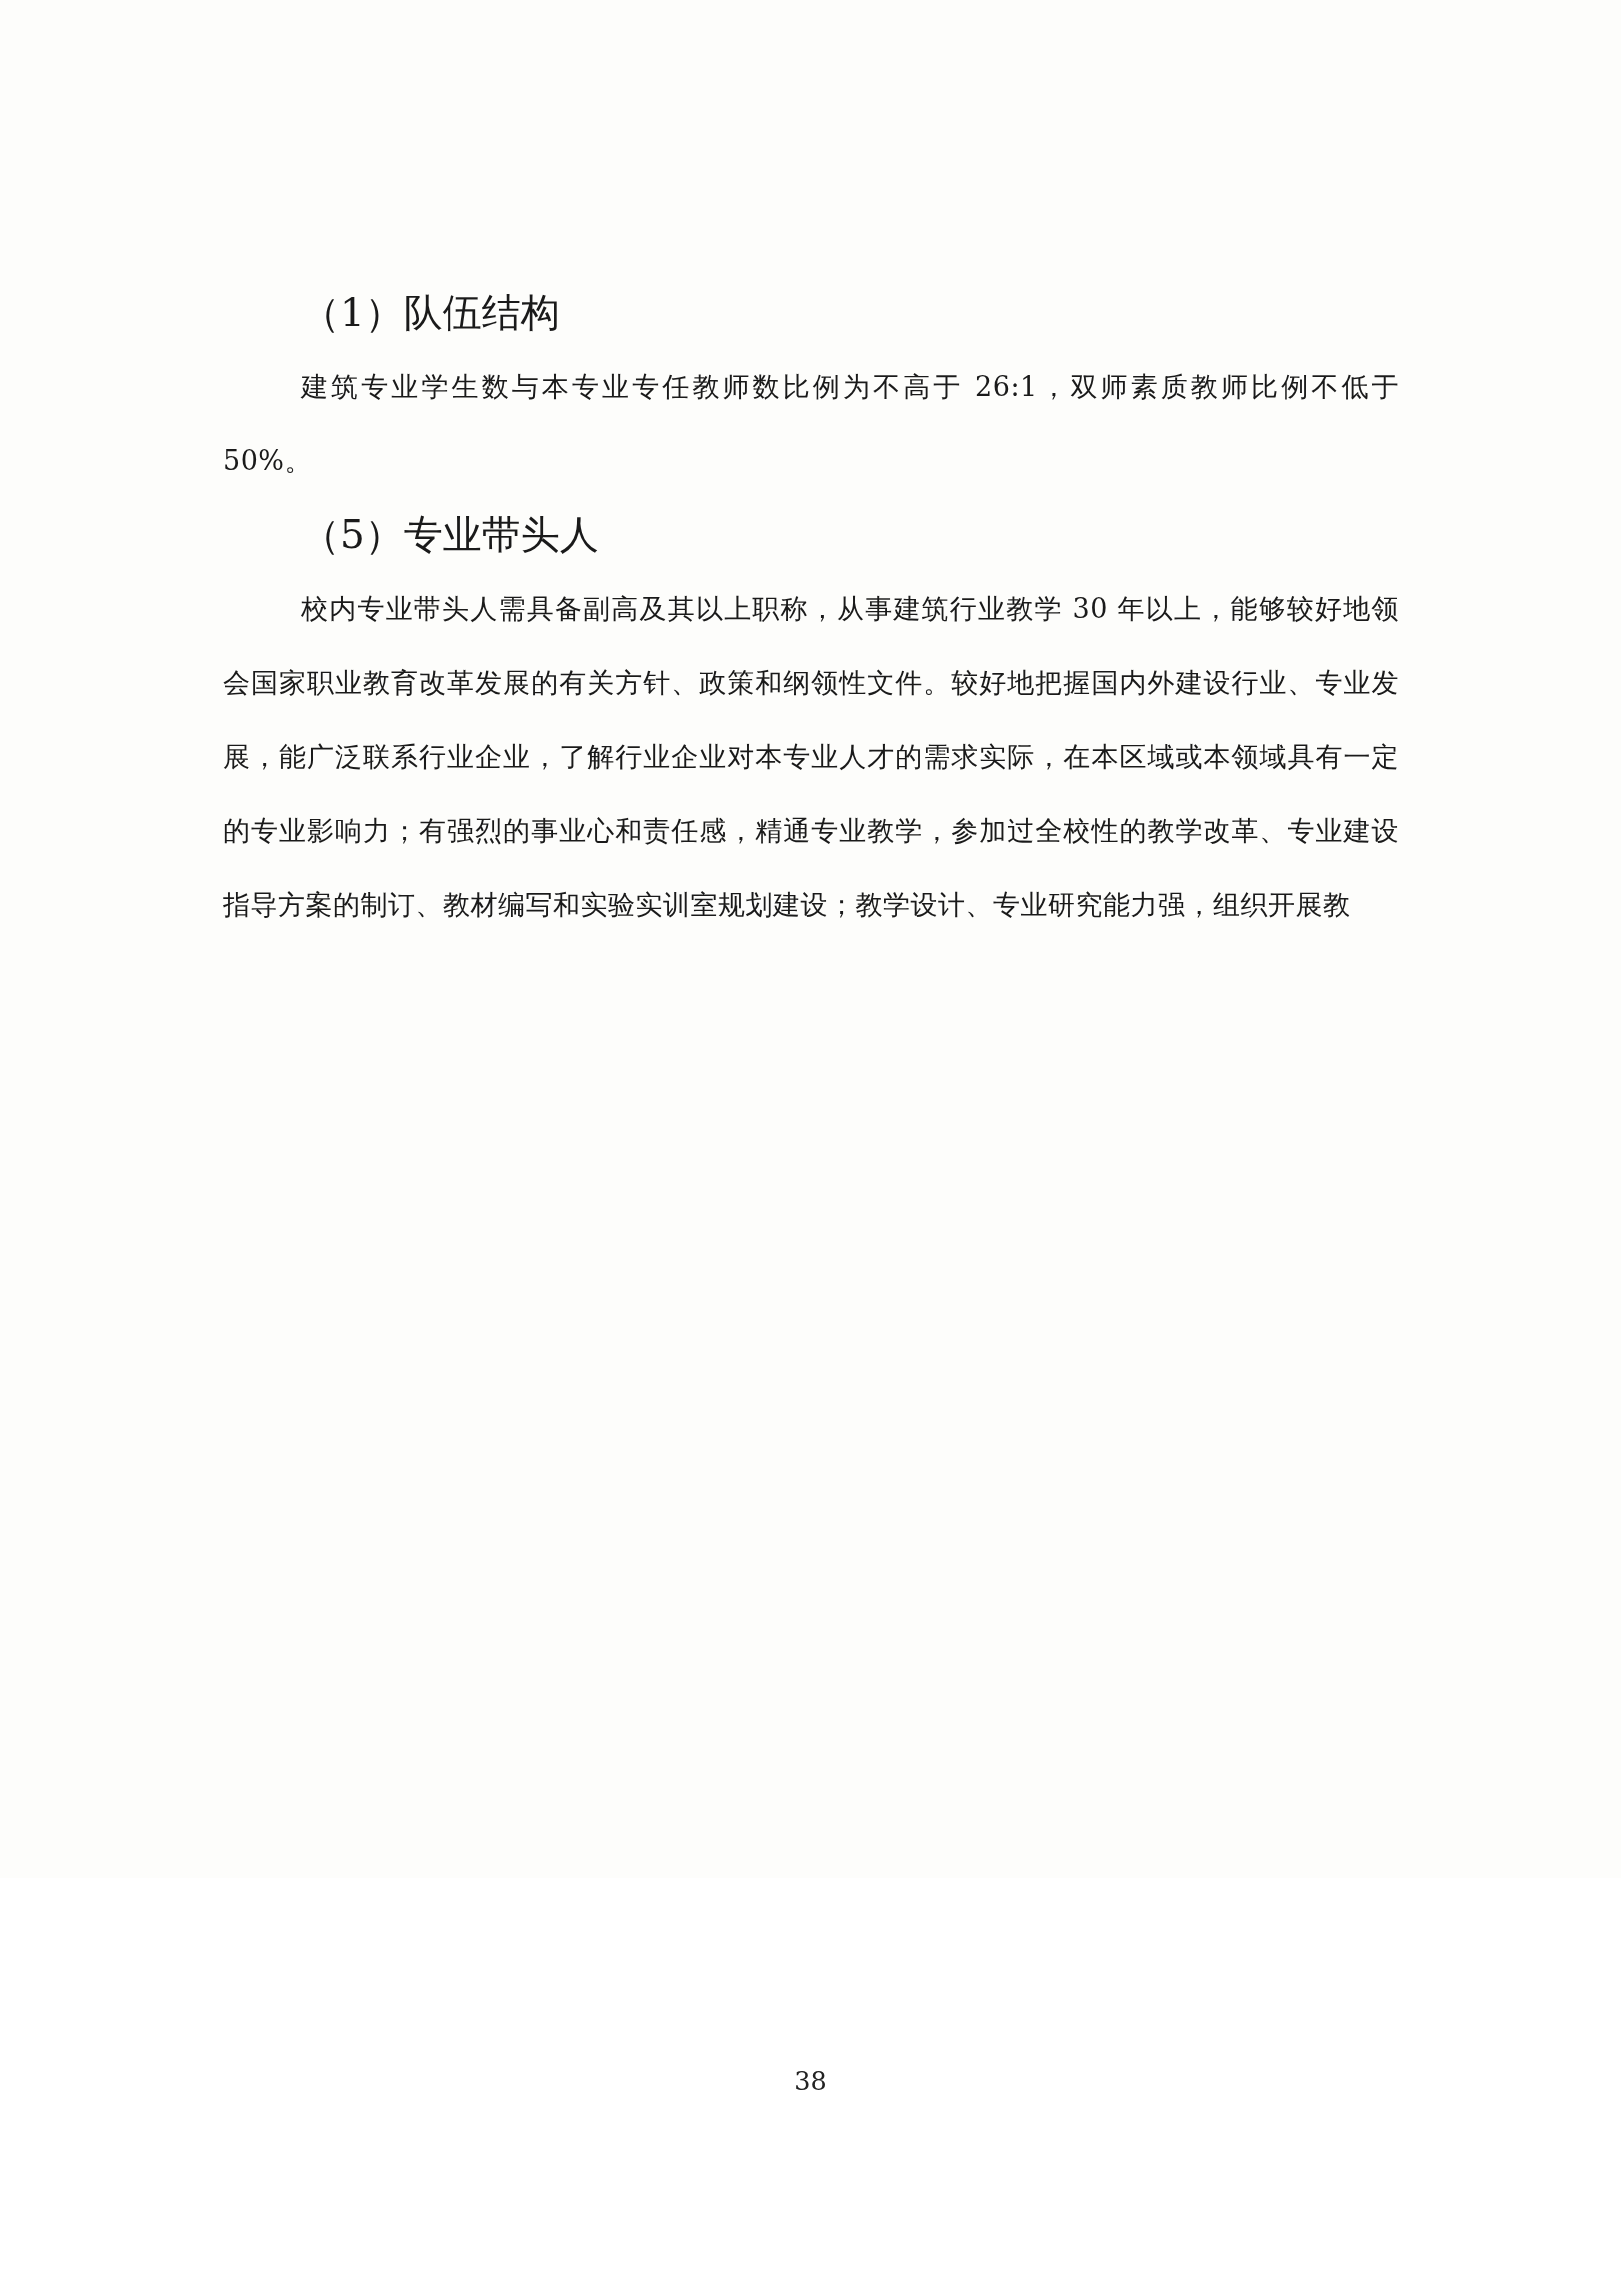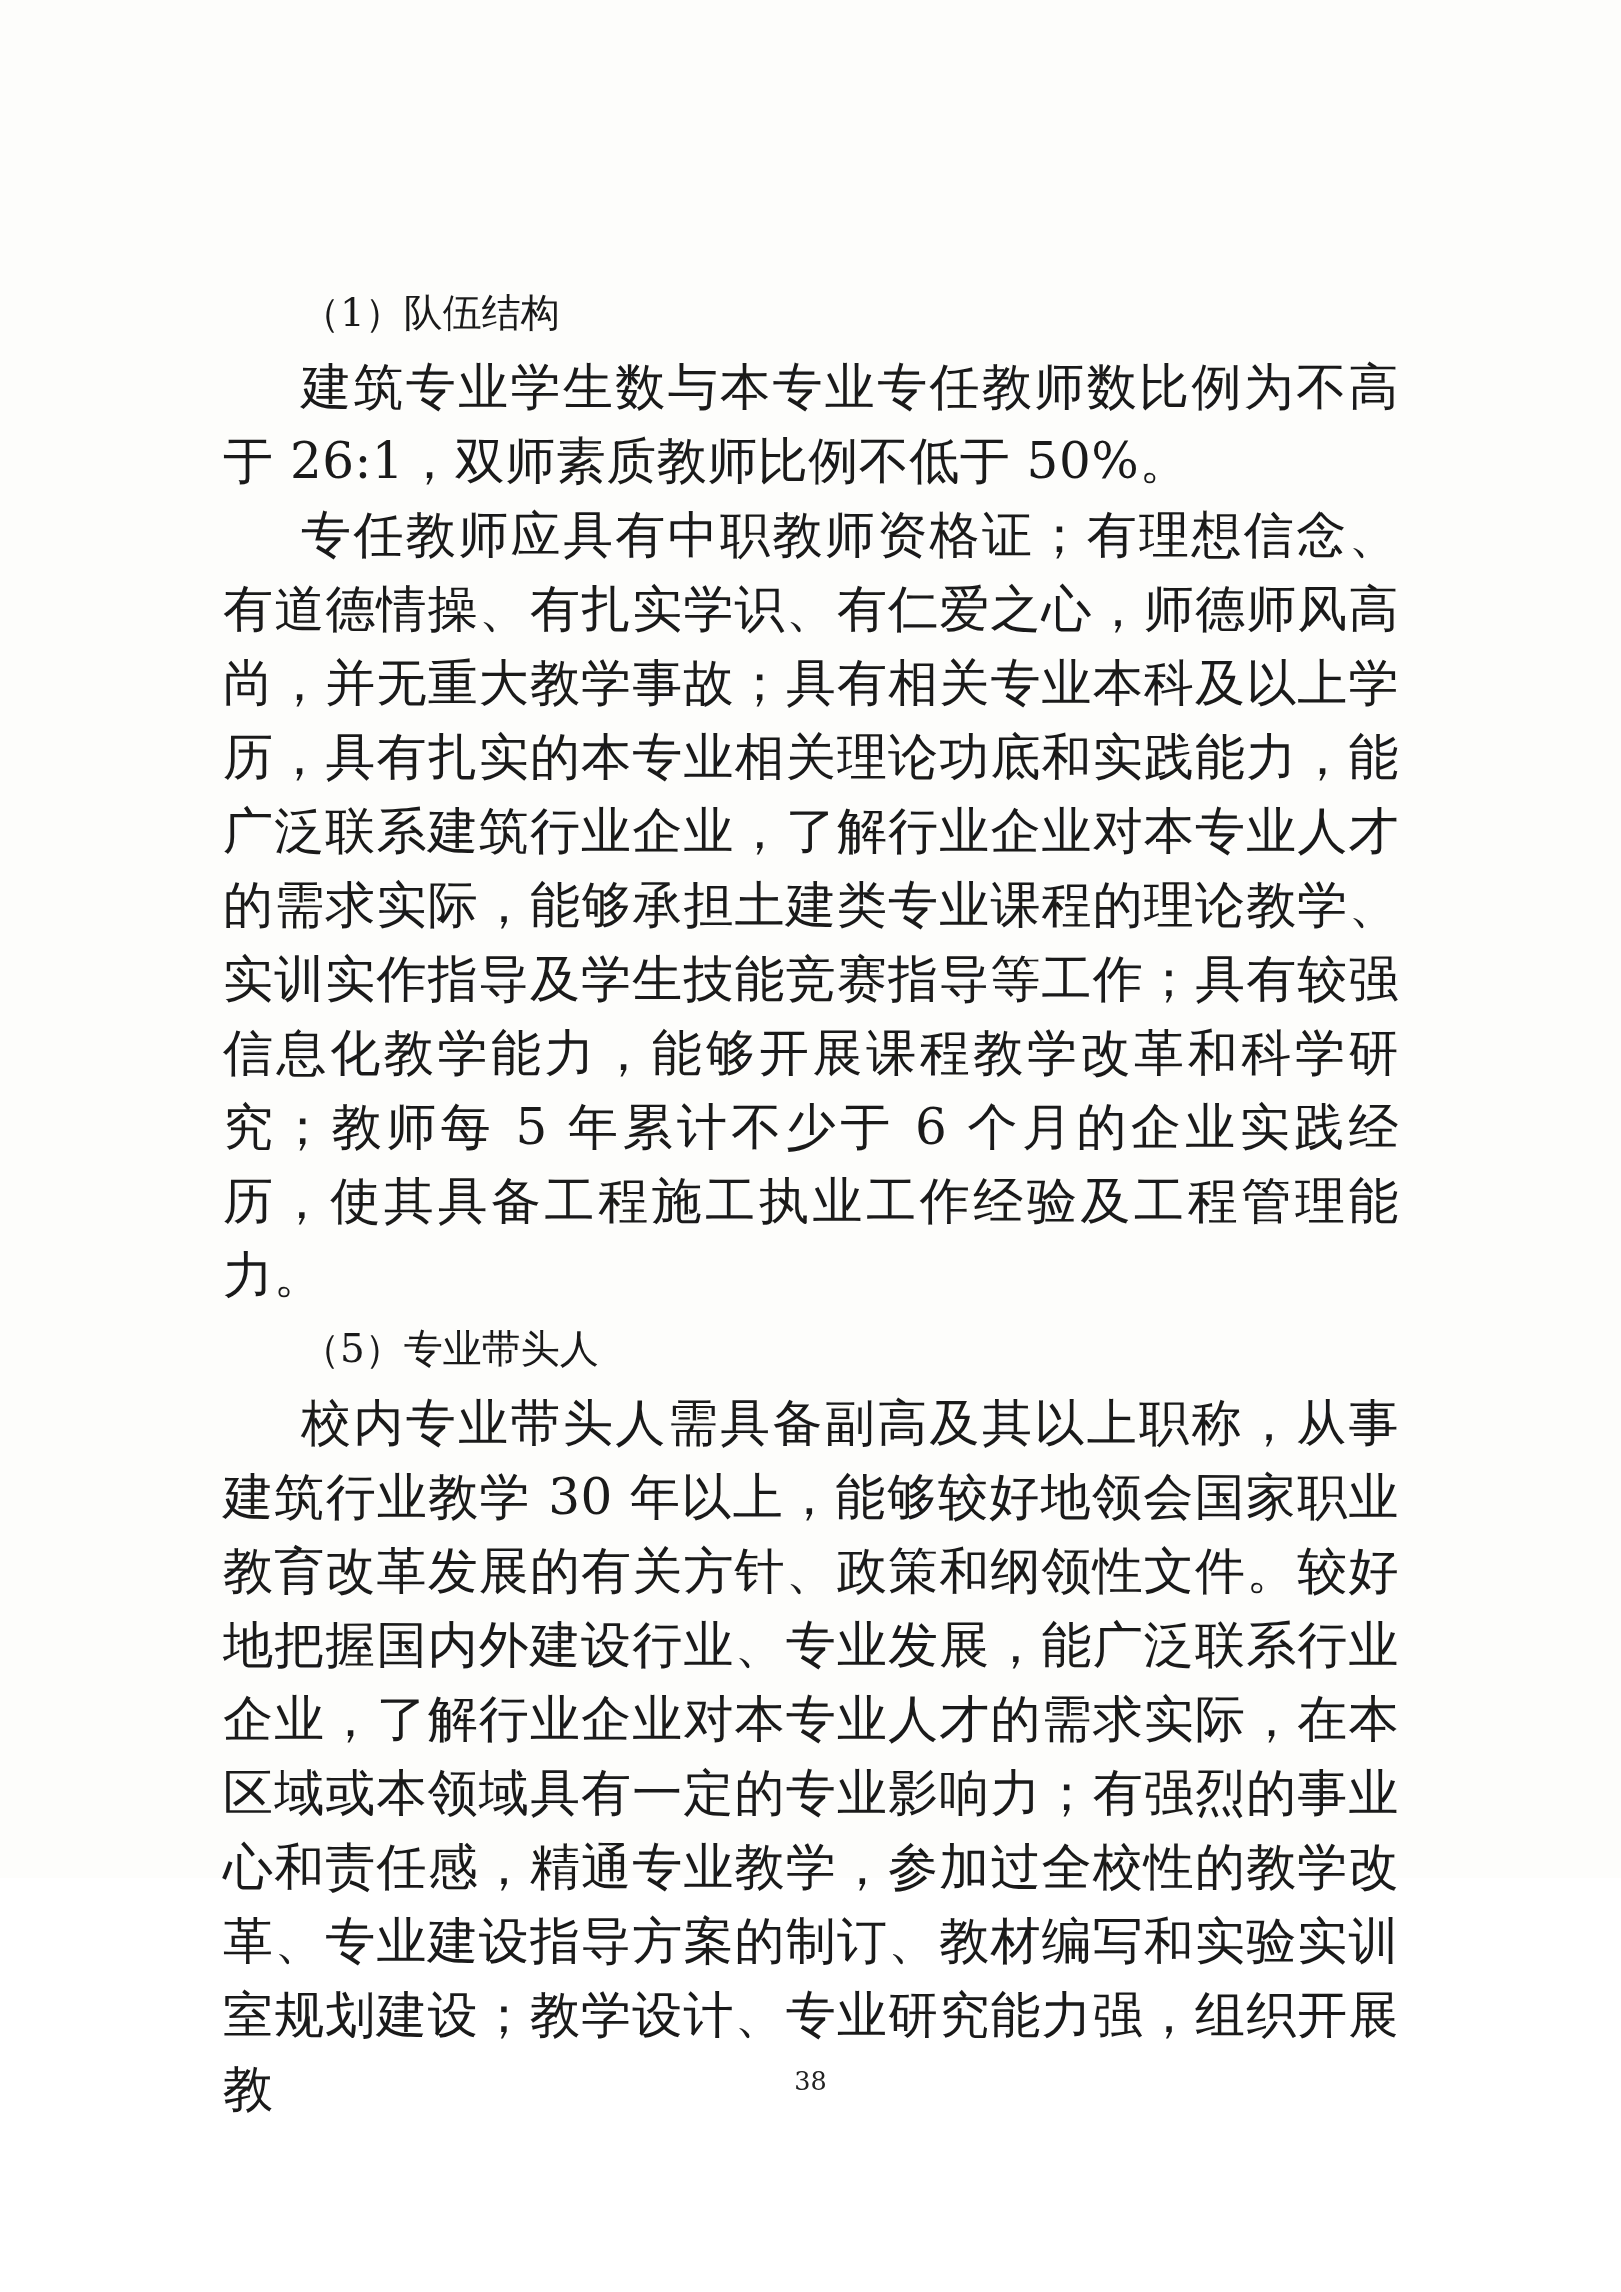--- a/index.html
+++ b/index.html
@@ -23,21 +23,21 @@
     height: 1878px;
     background: #fdfdfb;
   }
   .content {
     position: absolute;
     left: 223px;
     top: 276px;
     width: 1176px;
   }
   .para {
-    font-size: 50px;
+    font-size: 27px;
     line-height: 74px;
     text-align: justify;
     text-justify: inter-ideograph;
     letter-spacing: 0.5px;
     margin: 0 0 0 0;
     color: #1a1a1a;
   }
   .indent {
     text-indent: 78px;
   }
@@ -59,19 +59,18 @@
     font-family: "DejaVu Serif", "Liberation Serif", serif;
   }
 </style>
 </head>
 <body>
 
 <div class="page">
   <div class="content">
     <p class="heading">（1）队伍结构</p>
     <p class="para indent">建筑专业学生数与本专业专任教师数比例为不高于 26:1，双师素质教师比例不低于 50%。</p>
-    <p class="para indent">专任教师应具有中职教师资格证；有理想信念、有道德情操、有扎实学识、有仁爱之心，师德师风高尚，并无重大教学事故；具有相关专业本科及以上学历，具有扎实的本专业相关理论功底和实践能力，能广泛联系建筑行业企业，了解行业企业对本专业人才的需求实际，能够承担土建类专业课程的理论教学、实训实作指导及学生技能竞赛指导等工作；具有较强信息化教学能力，能够开展课程教学改革和科学研究；教师每 5 年累计不少于 6 个月的企业实践经历，使其具备工程施工执业工作经验及工程管理能力。</p>
     <p class="heading">（5）专业带头人</p>
     <p class="para indent">校内专业带头人需具备副高及其以上职称，从事建筑行业教学 30 年以上，能够较好地领会国家职业教育改革发展的有关方针、政策和纲领性文件。较好地把握国内外建设行业、专业发展，能广泛联系行业企业，了解行业企业对本专业人才的需求实际，在本区域或本领域具有一定的专业影响力；有强烈的事业心和责任感，精通专业教学，参加过全校性的教学改革、专业建设指导方案的制订、教材编写和实验实训室规划建设；教学设计、专业研究能力强，组织开展教</p>
   </div>
   <div class="page-number">38</div>
 </div>
 
 
 </body></html>

